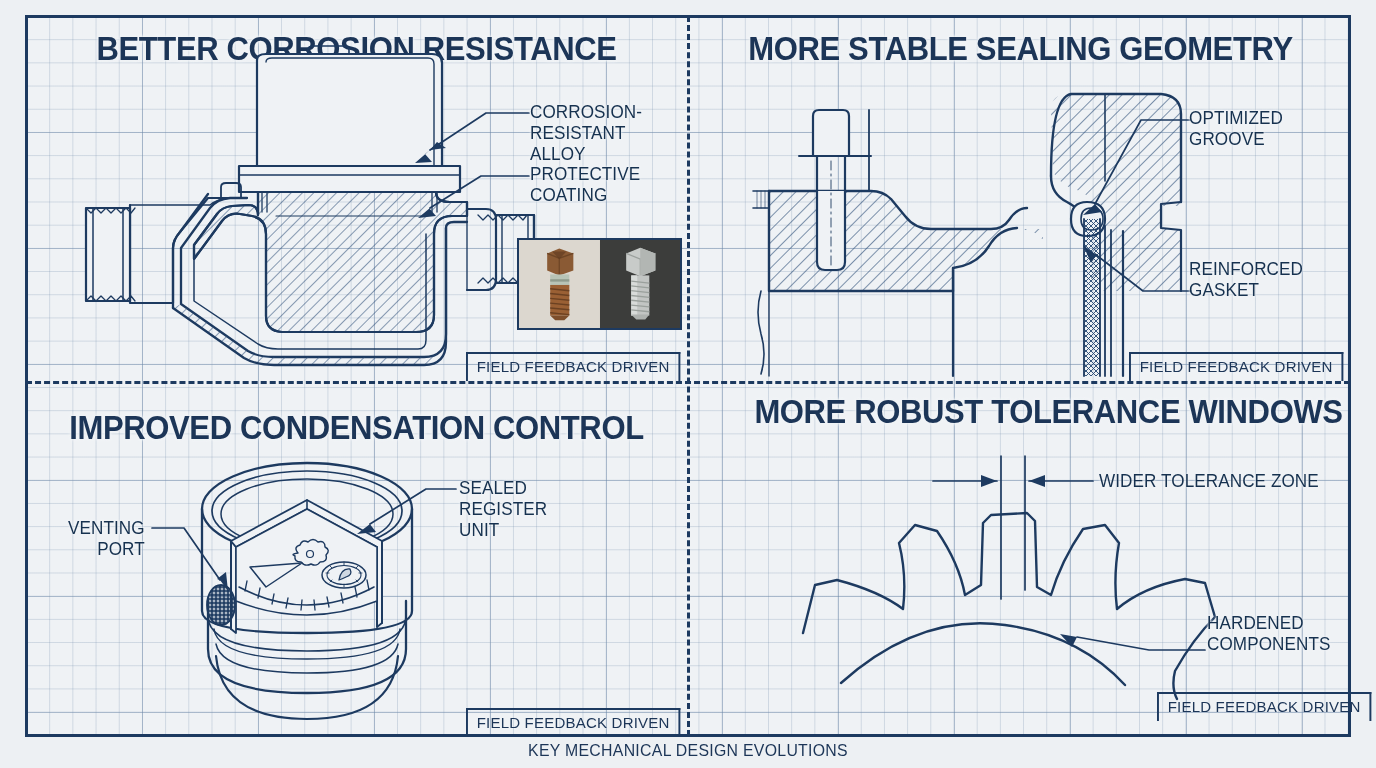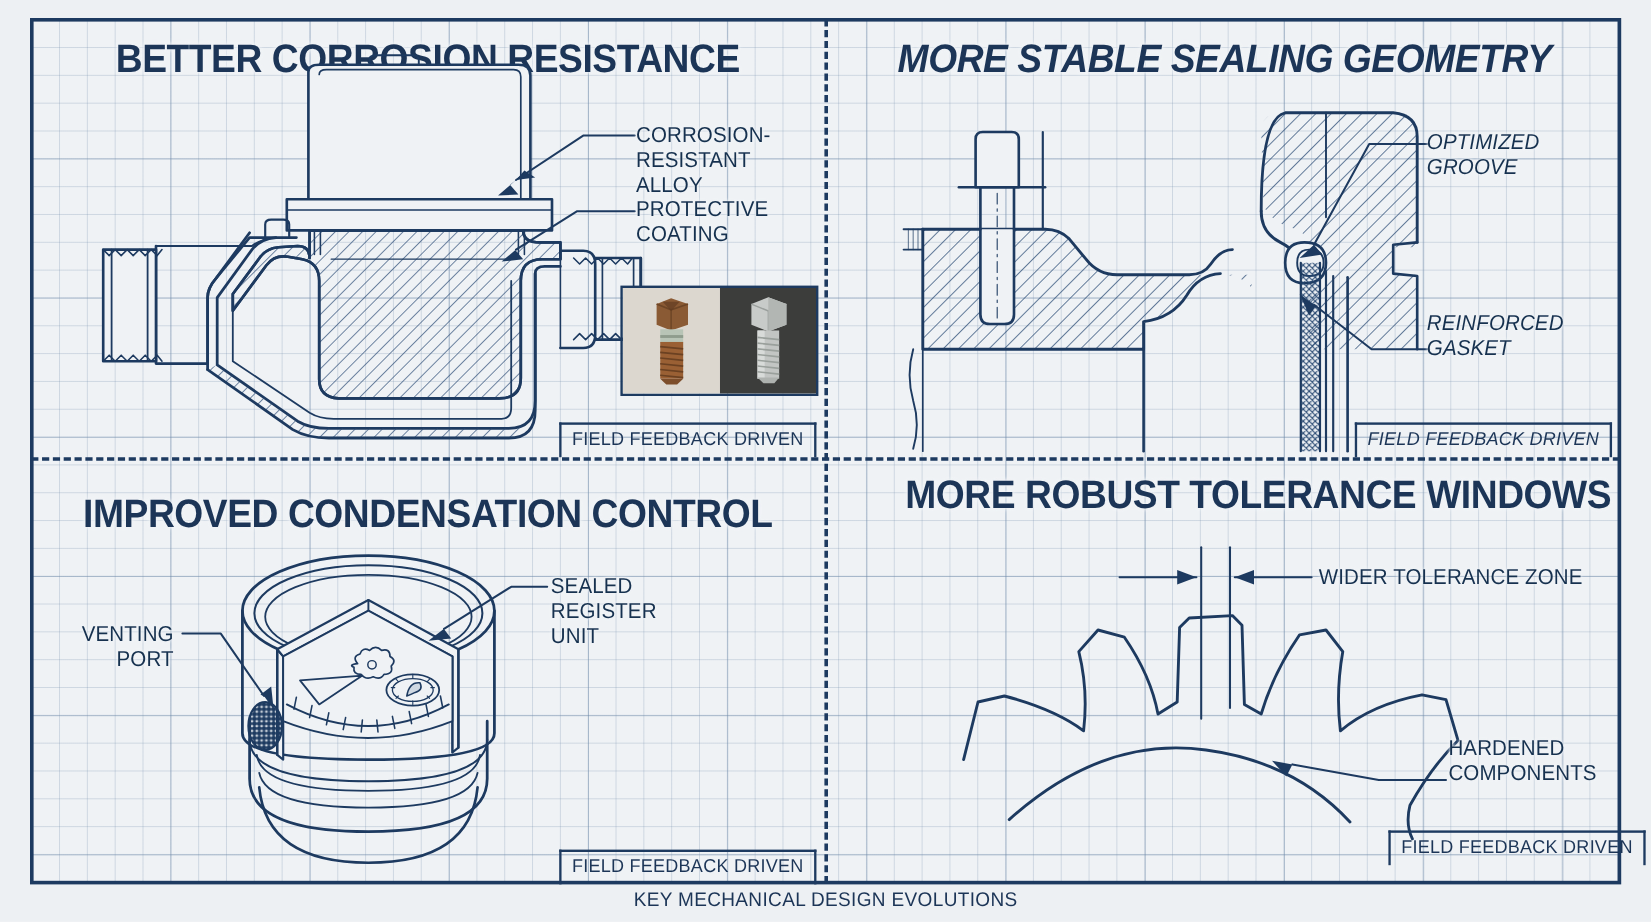--- a/index.html
+++ b/index.html
@@ -55,21 +55,21 @@
   .div-h {
     position: absolute;
     left: 26px; top: 381px;
     width: 1324px; height: 0;
     border-top: 3px dashed #1d3a60;
   }
 
   
   .panel { position: absolute; }
   #panel-tl { left: 26px;  top: 16px;  width: 661px; height: 365px; }
-  #panel-tr { left: 691px; top: 16px;  width: 659px; height: 365px; font-style: italic; }
+  #panel-tr { left: 691px; top: 16px;  width: 659px; height: 365px; }
   #panel-bl { left: 26px;  top: 401px; width: 661px; height: 351px; }
   #panel-br { left: 719px; top: 385px; width: 659px; height: 351px; }
 
   .panel-title {
     position: absolute;
     width: 100%;
     text-align: center;
     top: 14px;
     font-size: 33px;
     font-weight: bold;

